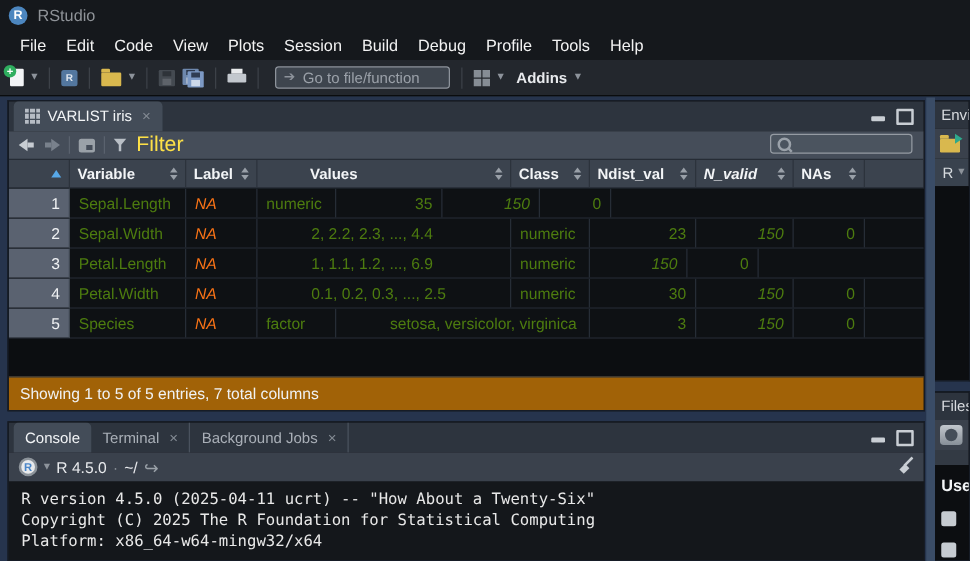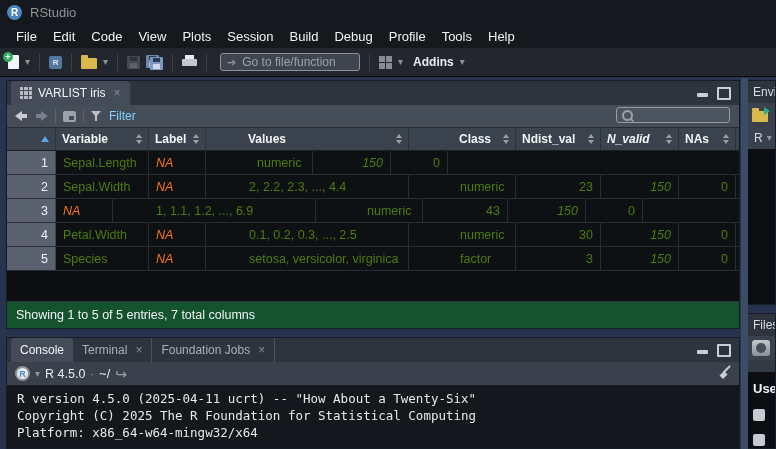--- a/index.html
+++ b/index.html
@@ -79,21 +79,21 @@
   .nav-fwd::before{content:"";position:absolute;right:0;top:0;
       border-top:5px solid transparent;border-bottom:5px solid transparent;border-left:7px solid #79818c;}
   .nav-fwd::after{content:"";position:absolute;right:7px;top:3px;width:5px;height:4px;background:#79818c;}
   .vsep{width:1px;height:14px;background:#5a626e;}
   .popout{width:13px;height:11px;background:#9aa1a8;border-radius:2px;position:relative;}
   .popout::after{content:"";position:absolute;right:2px;bottom:2px;width:5px;height:4px;background:#454d59;}
   .funnel{position:relative;width:11px;height:11px;}
   .funnel::before{content:"";position:absolute;top:0;left:0;
       border-left:5px solid transparent;border-right:5px solid transparent;border-top:6px solid #b9bfc6;}
   .funnel::after{content:"";position:absolute;top:5px;left:4px;width:2px;height:5px;background:#b9bfc6;}
-  .filter-label{color:#7dd3fc;font-size:12px;}
+  .filter-label{color:#fde047;font-size:17px;}
   .search-box{position:absolute;right:9px;top:2px;width:114px;height:16px;background:#4b545f;
               border:1px solid #959ba3;border-radius:3px;display:flex;align-items:center;padding-left:5px;
               box-sizing:border-box;}
   .mag{width:7px;height:7px;border:2px solid #9aa1a9;border-radius:50%;position:relative;}
   .mag::after{content:"";position:absolute;width:2px;height:4px;background:#9aa1a9;
               transform:rotate(-45deg);right:-2px;bottom:-3px;}
   .tbl{flex:none;}
   .hrow,.trow{display:flex;}
   .hrow{height:22px;background:#3b434e;border-bottom:1px solid #1a1f26;}
   .hcell{display:flex;align-items:center;padding:0 6px;box-sizing:border-box;color:#f2f4f6;
@@ -101,26 +101,26 @@
   .sorts{display:inline-flex;flex-direction:column;gap:2px;margin-left:auto;padding-left:4px;}
   .tri-u{width:0;height:0;border-left:3px solid transparent;border-right:3px solid transparent;
          border-bottom:4px solid #99a0a8;}
   .tri-d{width:0;height:0;border-left:3px solid transparent;border-right:3px solid transparent;
          border-top:4px solid #99a0a8;}
   .tri-u.blue{border-bottom-color:#57a8e8;border-left-width:4px;border-right-width:4px;border-bottom-width:6px;}
   .trow{height:23px;background:#0e1114;border-bottom:1px solid #262d36;}
   .tcell{display:flex;align-items:center;padding:0 7px;box-sizing:border-box;color:#4d7c0f;
          font-size:12.5px;border-right:1px solid #262d36;white-space:nowrap;overflow:hidden;}
   .c0{width:49px;}.c1{width:93px;}.c2{width:57px;}.c3{width:167px;margin-left:36px;}
-  .c4{width:63px;margin-left:44px;}.c5{width:85px;}.c6{width:78px;font-style:italic;}.c7{width:57px;}
+  .c4{width:63px;}.c5{width:85px;}.c6{width:78px;font-style:italic;}.c7{width:57px;}
   .numcol{background:#5a6270;justify-content:flex-end;color:#f0f2f4;border-right:1px solid #3e4650;}
   .r{justify-content:flex-end;}
   .na{font-style:italic;color:#f97316;}
   .tbl-empty{flex:1;background:#0c0e11;}
-  .statusbar{height:26px;background:#14532d;display:flex;align-items:center;flex:none;
+  .statusbar{height:26px;background:#a16207;display:flex;align-items:center;flex:none;
              padding-left:9px;color:#f0f2f4;font-size:12.5px;border-top:1px solid #2c333c;}
   
   #console-pane{left:6px;top:337px;width:734px;height:112px;background:#14171b;}
   .console-toolbar{height:23px;background:#3a414c;display:flex;align-items:center;flex:none;
                    padding:0 8px;gap:5px;position:relative;}
   .rlogo2{width:15px;height:15px;border-radius:50%;border:2px solid #8d949b;color:#4a86c8;
           font-weight:bold;font-size:9px;display:flex;align-items:center;justify-content:center;
           box-sizing:border-box;background:#e8eaec;}
   .cons-ver{color:#e8eaed;font-size:12.5px;}
   .cons-dot{color:#8d949b;font-size:12px;}
@@ -295,58 +295,59 @@
               <span class="tri-u"></span>
               <span class="tri-d"></span>
             </span>
           </div>
       </div>
       <div class="trow">
         <div class="tcell c0 numcol">1</div>
         <div class="tcell c1">Sepal.Length</div>
         <div class="tcell c2 na">NA</div>
         <div class="tcell c4">numeric</div>
+        <div class="tcell c5 r">35</div>
         <div class="tcell c6 r">150</div>
         <div class="tcell c7 r">0</div>
       </div>
       <div class="trow">
         <div class="tcell c0 numcol">2</div>
         <div class="tcell c1">Sepal.Width</div>
         <div class="tcell c2 na">NA</div>
         <div class="tcell c3">2, 2.2, 2.3, ..., 4.4</div>
         <div class="tcell c4">numeric</div>
         <div class="tcell c5 r">23</div>
         <div class="tcell c6 r">150</div>
         <div class="tcell c7 r">0</div>
       </div>
       <div class="trow">
         <div class="tcell c0 numcol">3</div>
+        <div class="tcell c1">Petal.Length</div>
         <div class="tcell c2 na">NA</div>
         <div class="tcell c3">1, 1.1, 1.2, ..., 6.9</div>
         <div class="tcell c4">numeric</div>
-        <div class="tcell c5 r">43</div>
         <div class="tcell c6 r">150</div>
         <div class="tcell c7 r">0</div>
       </div>
       <div class="trow">
         <div class="tcell c0 numcol">4</div>
         <div class="tcell c1">Petal.Width</div>
         <div class="tcell c2 na">NA</div>
         <div class="tcell c3">0.1, 0.2, 0.3, ..., 2.5</div>
         <div class="tcell c4">numeric</div>
         <div class="tcell c5 r">30</div>
         <div class="tcell c6 r">150</div>
         <div class="tcell c7 r">0</div>
       </div>
       <div class="trow">
         <div class="tcell c0 numcol">5</div>
         <div class="tcell c1">Species</div>
         <div class="tcell c2 na">NA</div>
+        <div class="tcell c4">factor</div>
         <div class="tcell c3">setosa, versicolor, virginica</div>
-        <div class="tcell c4">factor</div>
         <div class="tcell c5 r">3</div>
         <div class="tcell c6 r">150</div>
         <div class="tcell c7 r">0</div>
       </div>
     </div>
     <div class="tbl-empty"></div>
     <div class="statusbar">
       <span>Showing 1 to 5 of 5 entries, 7 total columns</span>
     </div>
   </div>
@@ -354,21 +355,21 @@
   <div class="pane" id="console-pane">
     <div class="pane-tabs">
       <div class="ptab active">
         <span>Console</span>
       </div>
       <div class="ptab sep">
         <span>Terminal</span>
         <span class="x">×</span>
       </div>
       <div class="ptab sep">
-        <span>Foundation Jobs</span>
+        <span>Background Jobs</span>
         <span class="x">×</span>
       </div>
       <div class="winbtns">
         <span class="btn-min"></span>
         <span class="btn-max"></span>
       </div>
     </div>
     <div class="console-toolbar">
       <span class="rlogo2">R</span>
       <span class="caret">▾</span>

